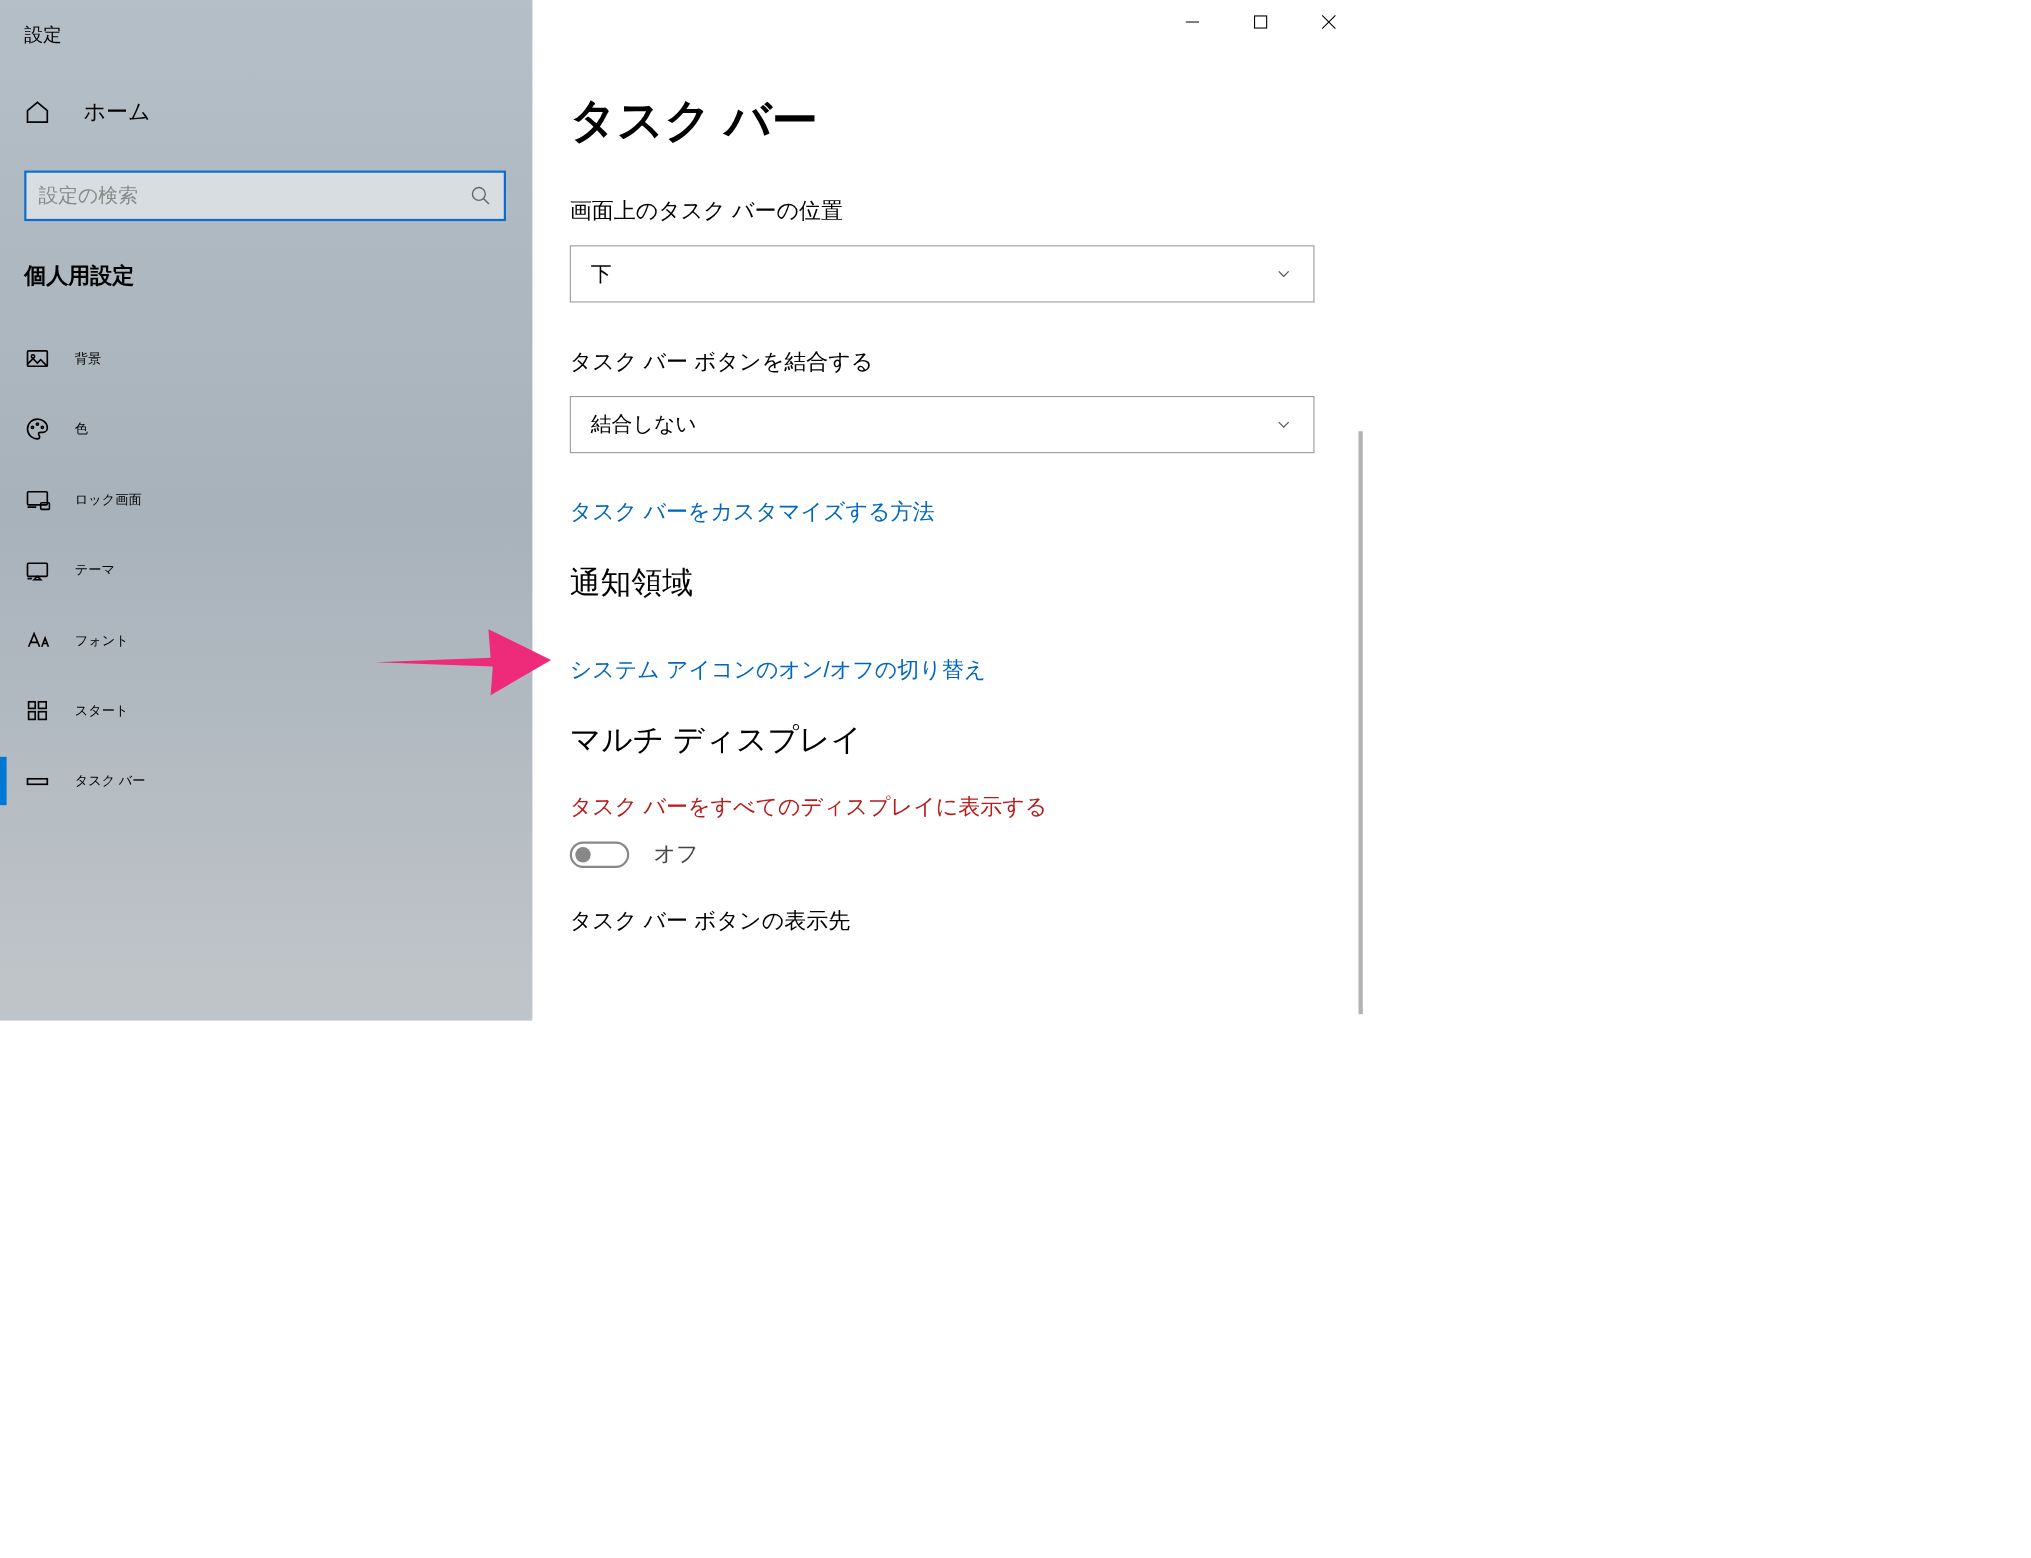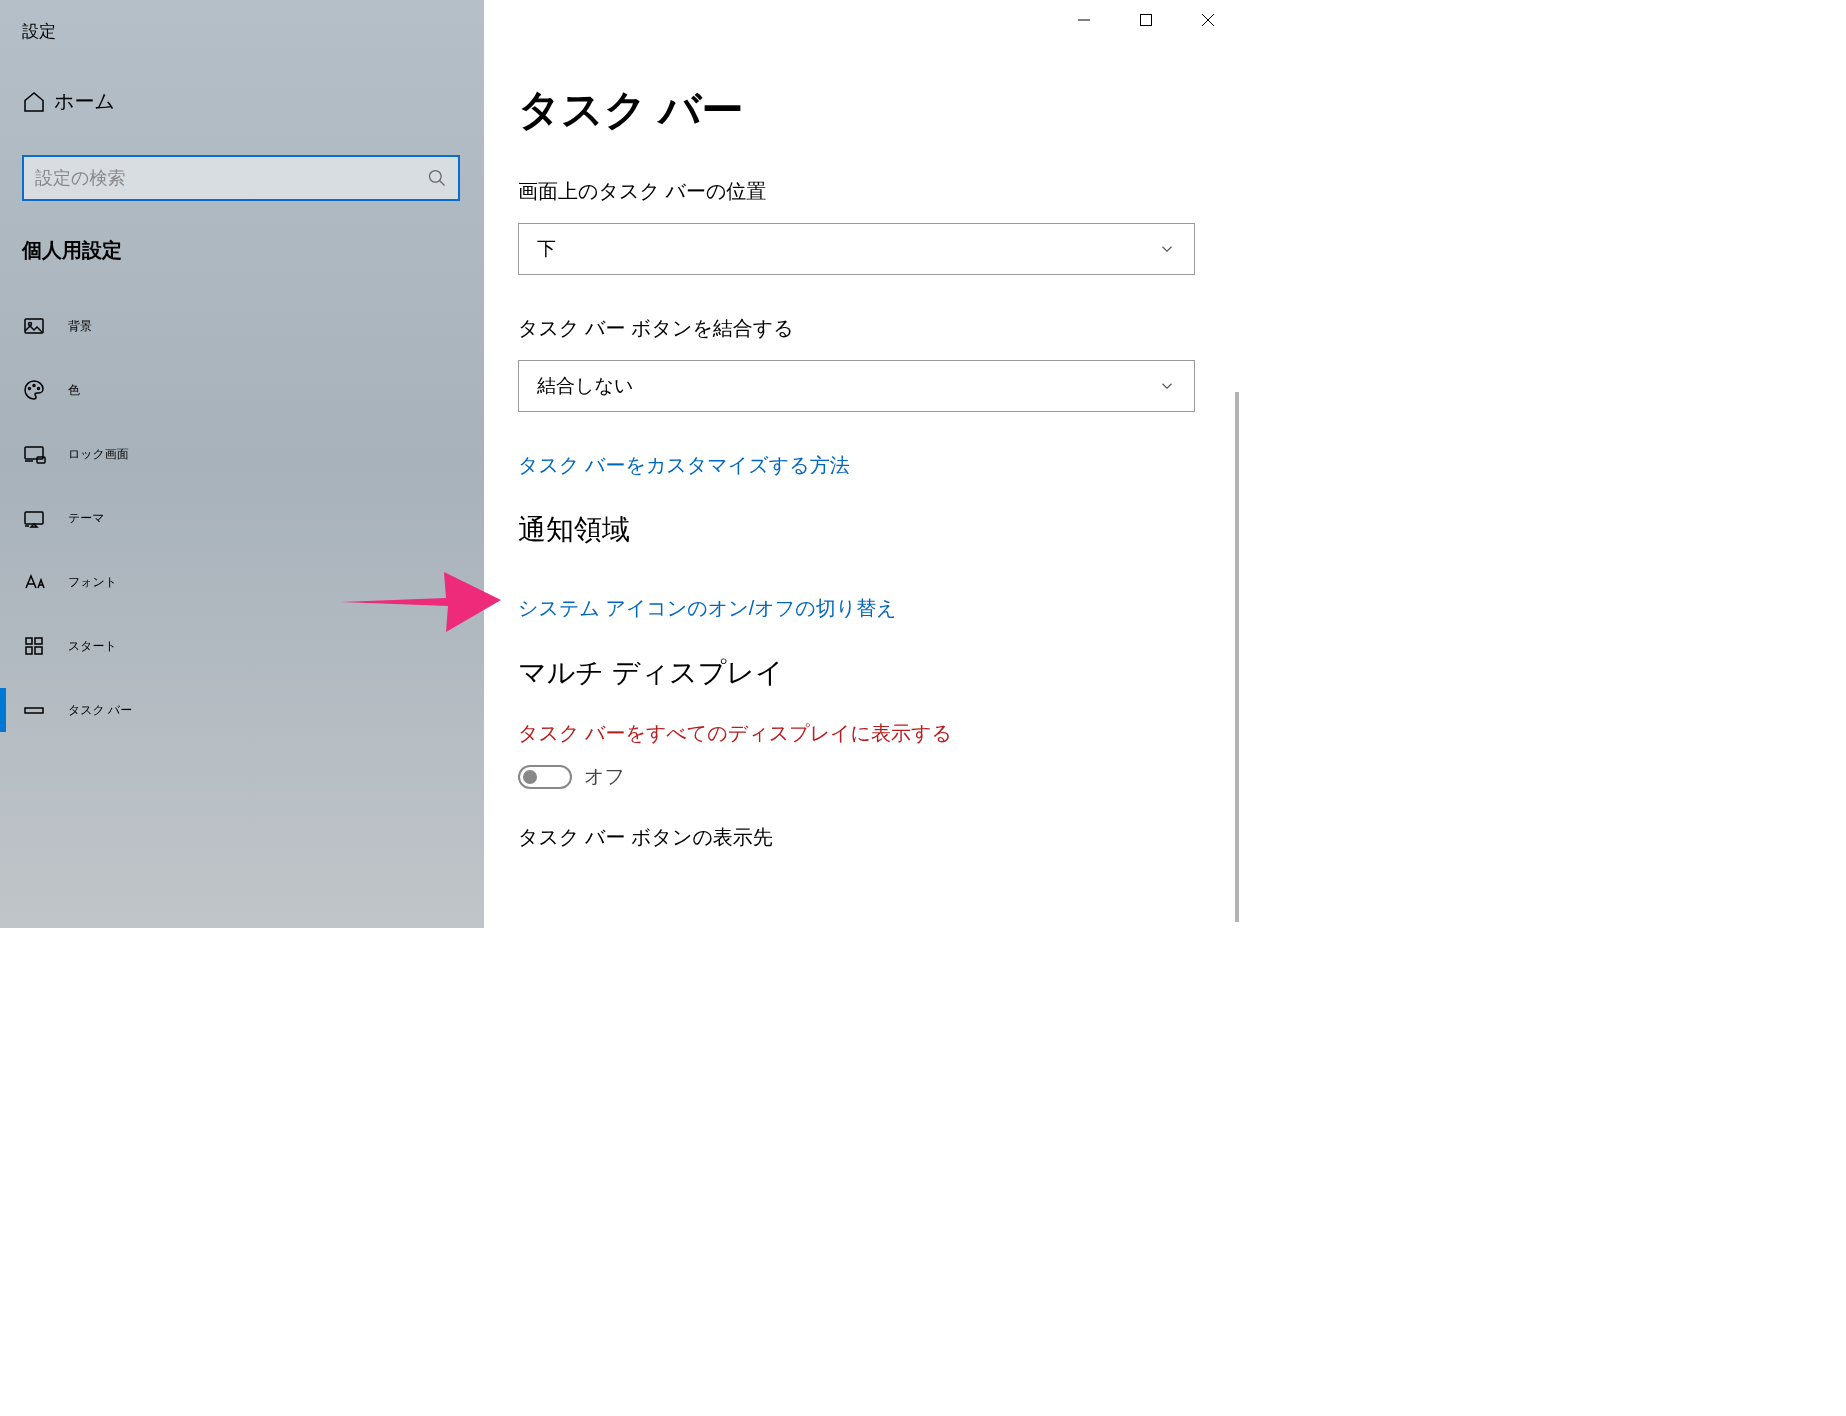--- a/index.html
+++ b/index.html
@@ -22,21 +22,21 @@
       position: absolute;
       left: 22px; top: 20px;
       font-size: 17px;
       color: #000;
     }
     .home-item {
       position: absolute;
       left: 22px; top: 88px;
       display: flex;
       align-items: center;
-      gap: 8px;
+      gap: 30px;
       cursor: pointer;
     }
     .home-item .icon { width: 24px; height: 24px; }
     .home-item span { font-size: 20px; color: #000; }
     .search-box {
       position: absolute;
       left: 22px; top: 155px;
       width: 438px; height: 46px;
       border: 2px solid #0a6cce;
       background: rgba(255,255,255,0.5);
@@ -141,21 +141,21 @@
       margin-bottom: 22px;
     }
     .disabled-label {
       color: #b91c1c;
       font-size: 20px;
       margin-bottom: 16px;
     }
     .toggle-row {
       display: flex;
       align-items: center;
-      gap: 12px;
+      gap: 22px;
       margin-bottom: 34px;
     }
     .toggle {
       width: 54px; height: 24px;
       border: 2px solid #888;
       border-radius: 12px;
       position: relative;
       cursor: default;
     }
     .toggle .knob {

